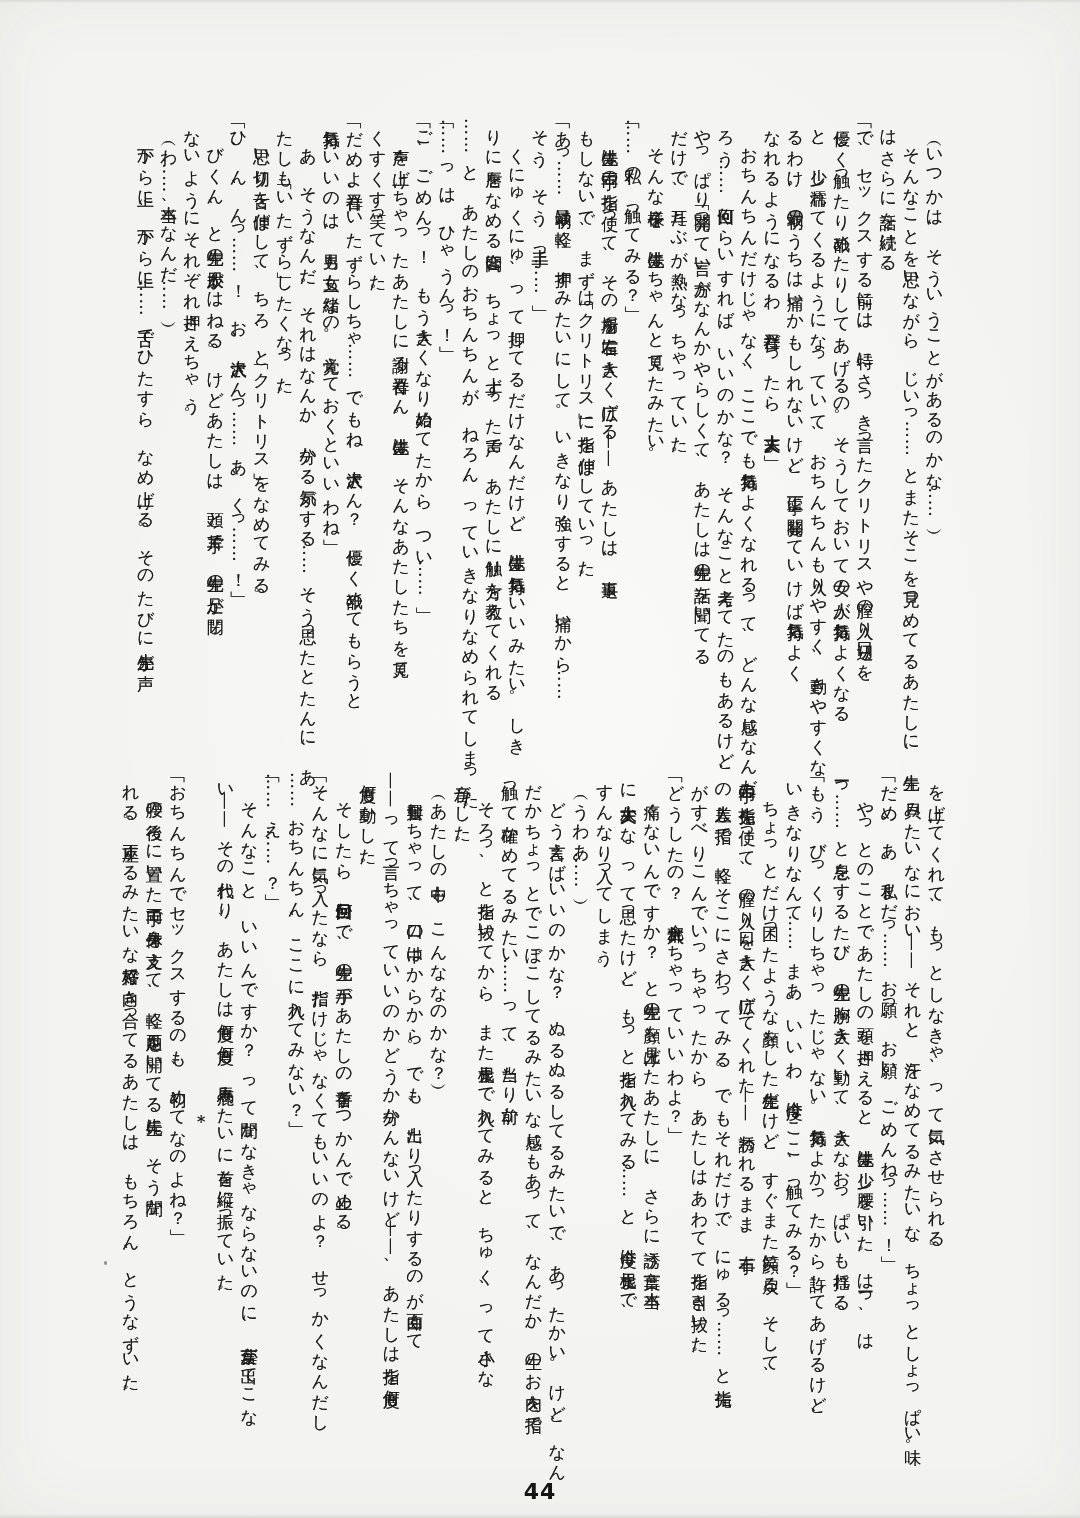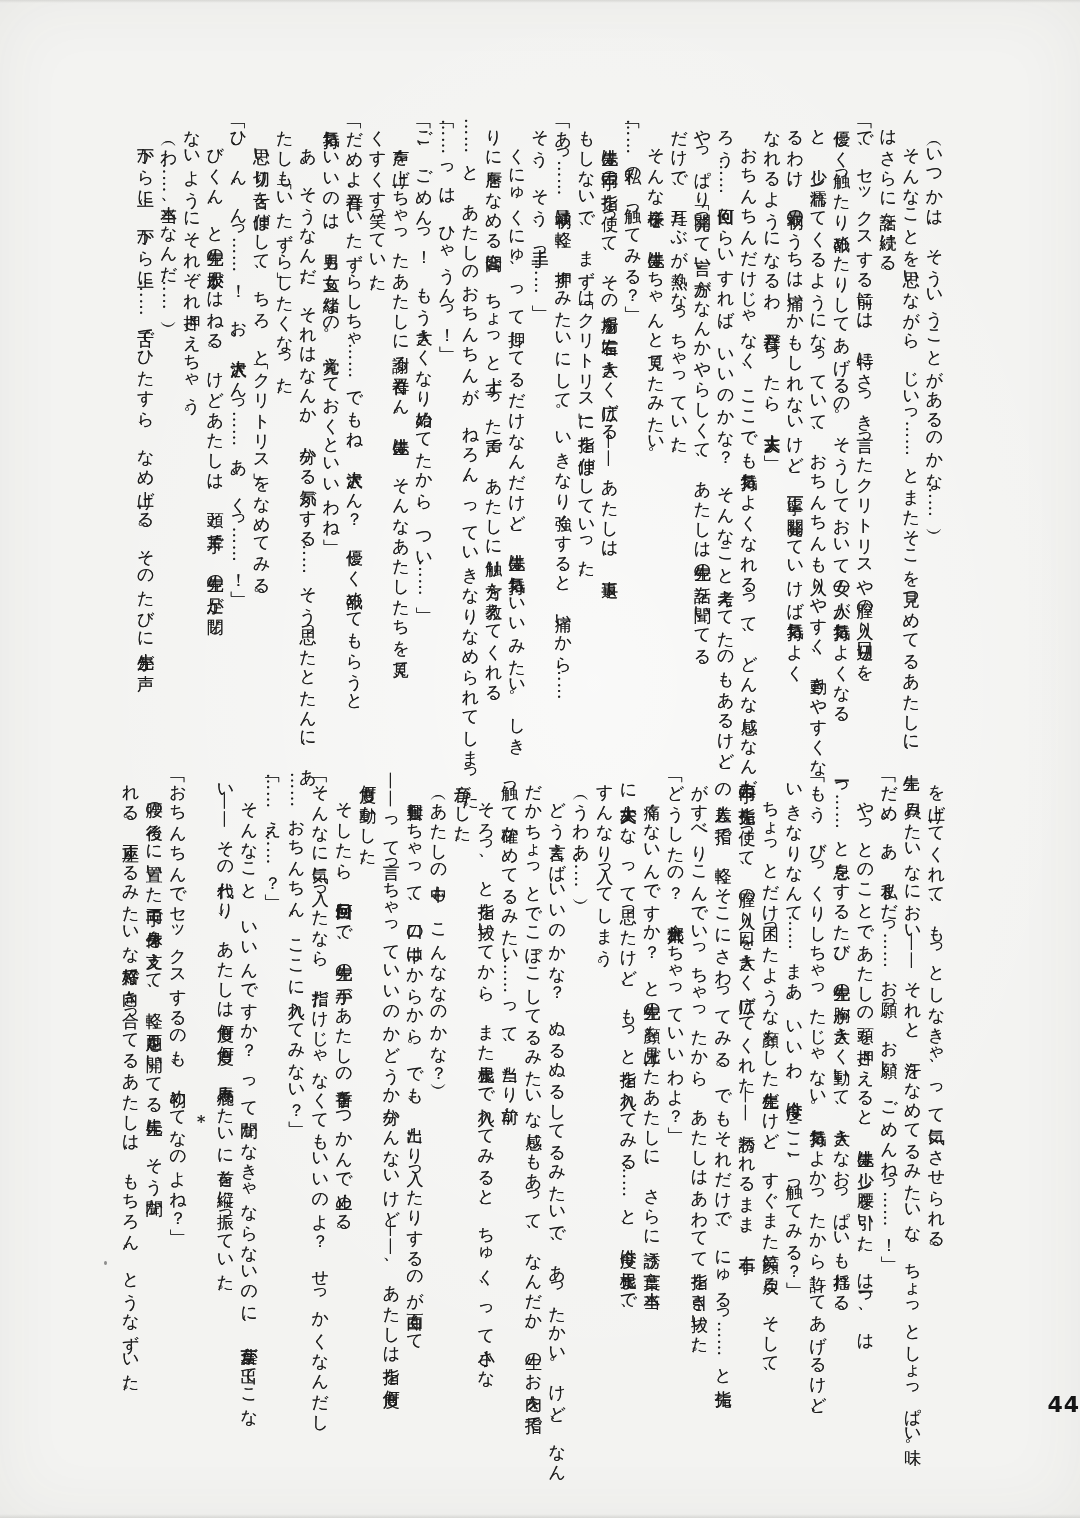--- a/index.html
+++ b/index.html
@@ -53,22 +53,22 @@
     margin:0;padding:0;
     white-space:nowrap;
     height:100%;
   }
   .col.divider{
     text-align:center;
     font-size:19px;
   }
   .page-number{
     position:absolute;
-    top:1392px;left:0;width:1080px;
-    text-align:right;
+    top:1479px;left:0;width:1080px;
+    text-align:center;
     font-family:"DejaVu Sans","Liberation Sans",sans-serif;
     font-size:22px;
     font-weight:bold;
     color:#151515;
     letter-spacing:1px;
   }
   .speck{
     position:absolute;
     left:104px;top:1261px;
     width:3px;height:4px;

